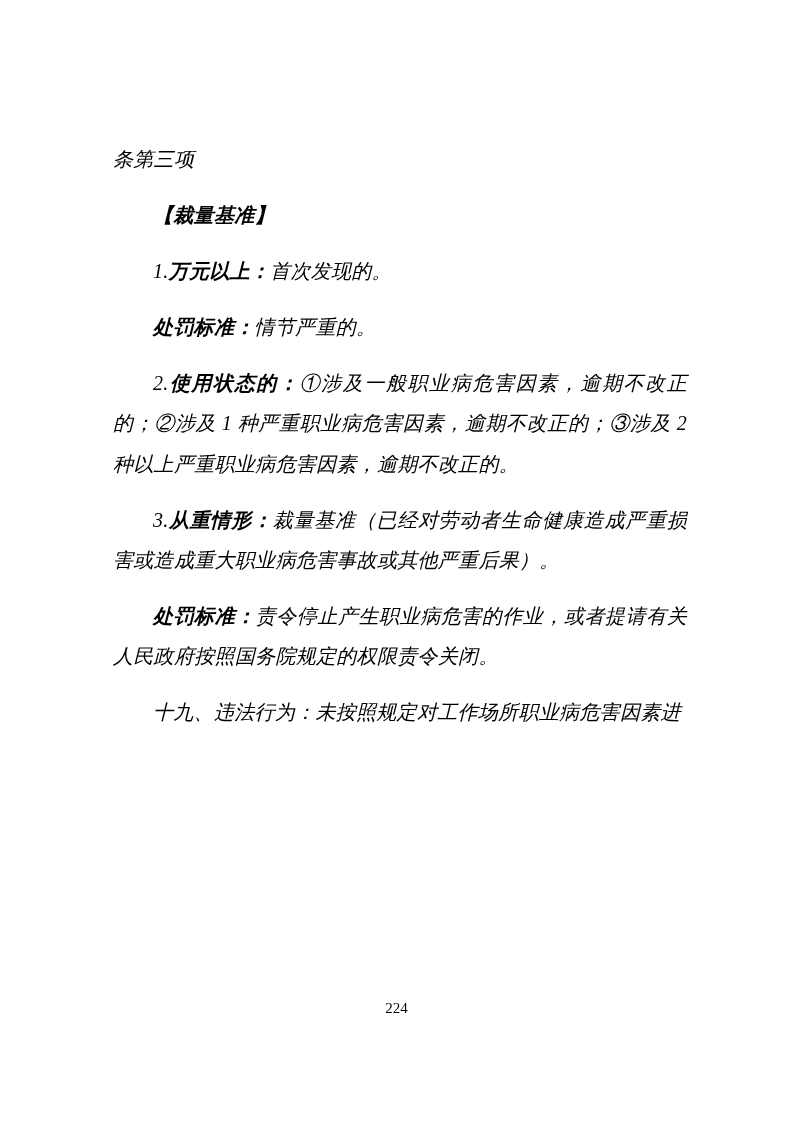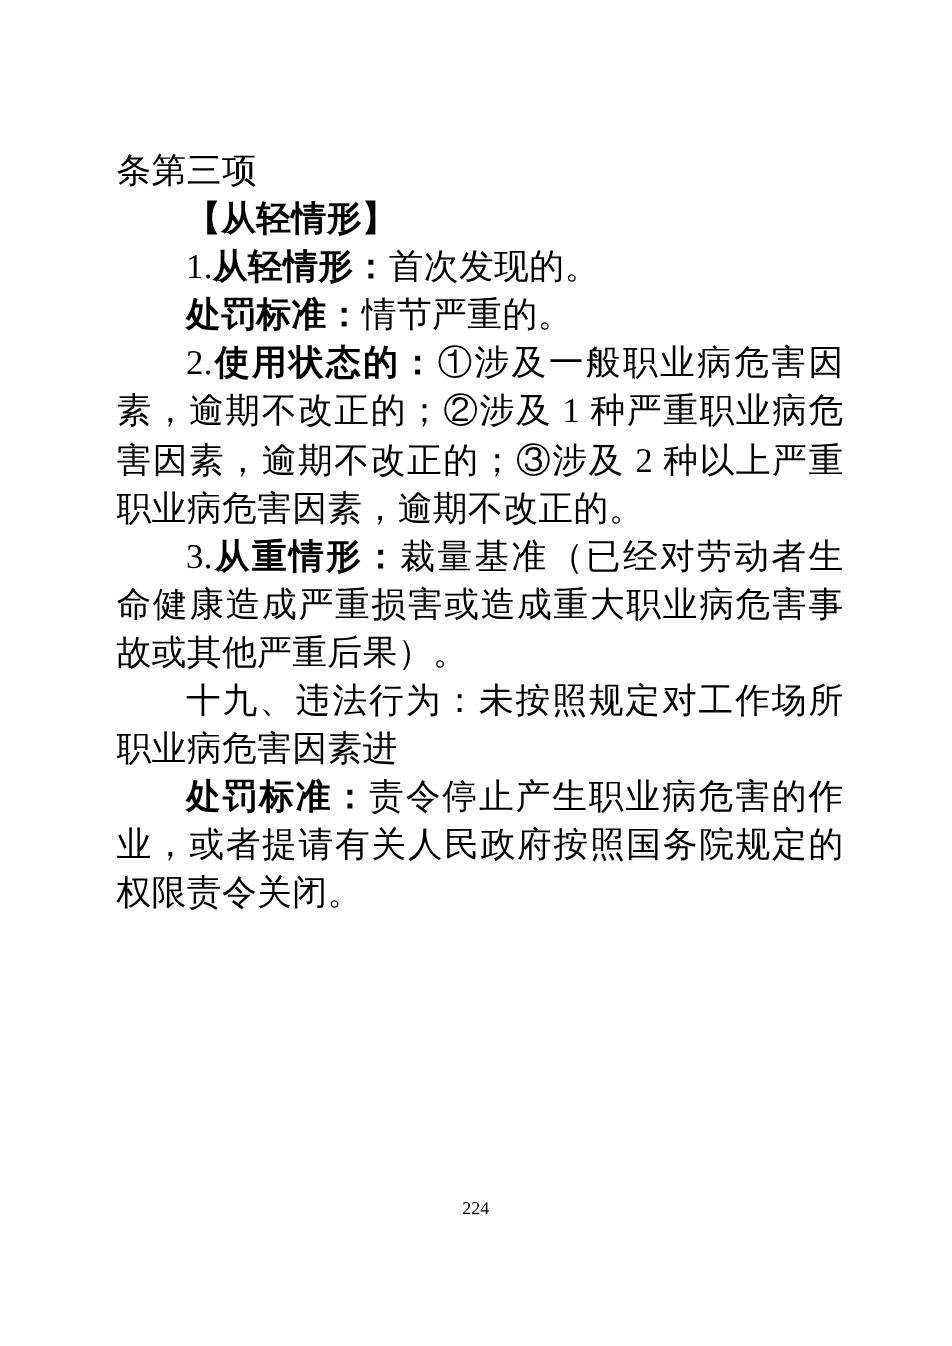--- a/index.html
+++ b/index.html
@@ -15,28 +15,29 @@
     font-family: "Liberation Serif", "DejaVu Serif", serif;
     color: #000000;
   }
   .page-body {
     position: absolute;
     left: 97px;
     top: 123px;
     width: 606px;
   }
   .para {
-    margin: 0;
-    font-size: 29px;
+    margin: 16px;
+    font-size: 20px;
     line-height: 40.1px;
     letter-spacing: 0.3px;
     text-align: justify;
     text-justify: inter-ideograph;
     text-indent: 2em;
     word-break: break-all;
+    font-style: italic;
   }
   .para.no-indent {
     text-indent: 0;
   }
   .b {
     font-weight: bold;
   }
   .page-footer {
     position: absolute;
     left: 0;
@@ -48,30 +49,30 @@
   }
 </style>
 </head>
 <body>
 
 <div class="page-body">
 
   <p class="para no-indent"><span>条第三项</span></p>
 
 
-  <p class="para"><span class="b">【从轻情形】</span></p>
+  <p class="para"><span class="b">【裁量基准】</span></p>
 
-  <p class="para"><span>1.</span><span class="b">从轻情形：</span><span>首次发现的。</span></p>
+  <p class="para"><span>1.</span><span class="b">万元以上：</span><span>首次发现的。</span></p>
 
   <p class="para"><span class="b">处罚标准：</span><span>情节严重的。</span></p>
 
   <p class="para"><span>2.</span><span class="b">使用状态的：</span><span>①涉及一般职业病危害因素，逾期不改正的；②涉及 1 种严重职业病危害因素，逾期不改正的；③涉及 2 种以上严重职业病危害因素，逾期不改正的。</span></p>
 
 
   <p class="para"><span>3.</span><span class="b">从重情形：</span><span>裁量基准（已经对劳动者生命健康造成严重损害或造成重大职业病危害事故或其他严重后果）。</span></p>
 
+  <p class="para"><span class="b">处罚标准：</span><span>责令停止产生职业病危害的作业，或者提请有关人民政府按照国务院规定的权限责令关闭。</span></p>
+
   <p class="para"><span>十九、违法行为：未按照规定对工作场所职业病危害因素进</span></p>
-
-  <p class="para"><span class="b">处罚标准：</span><span>责令停止产生职业病危害的作业，或者提请有关人民政府按照国务院规定的权限责令关闭。</span></p>
 
 </div>
 
 <div class="page-footer">224</div>
 
 </body></html>

